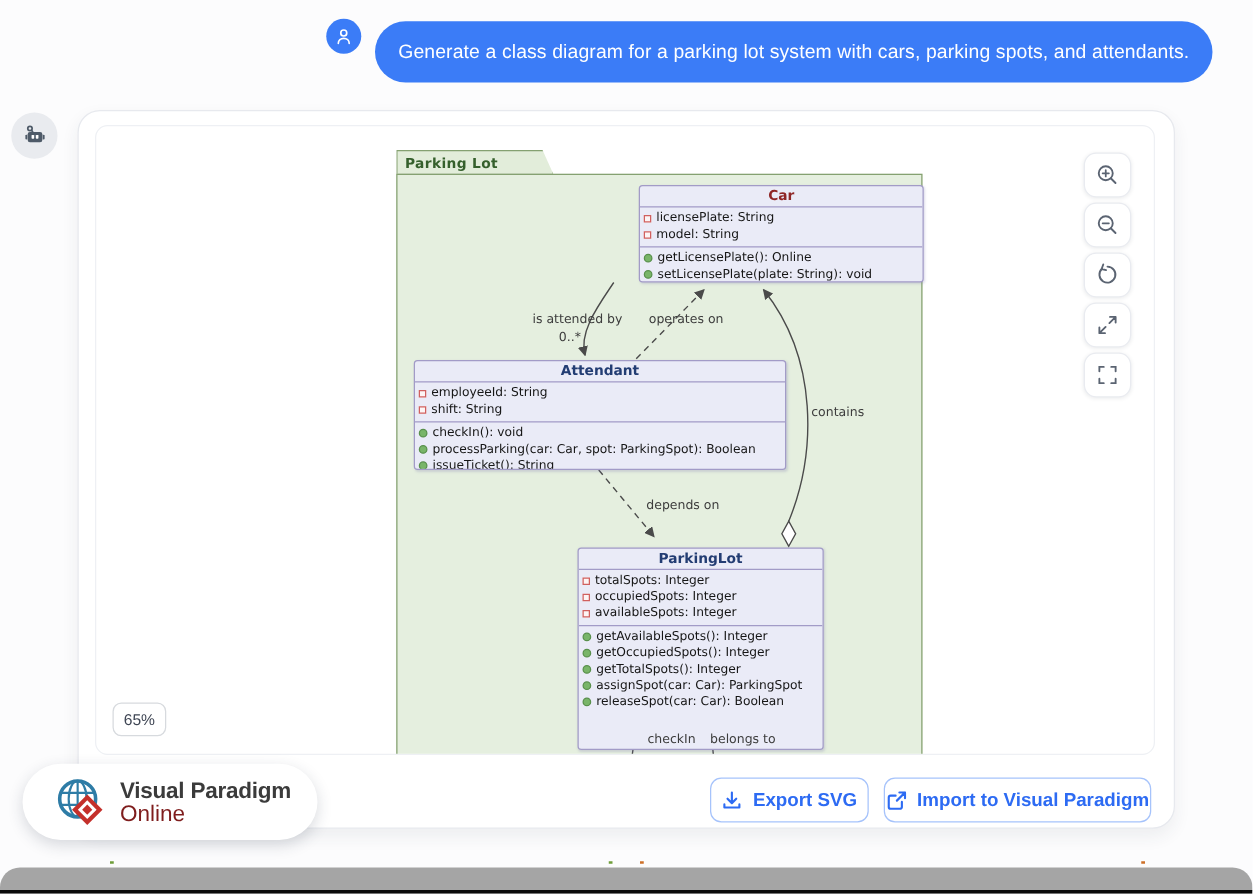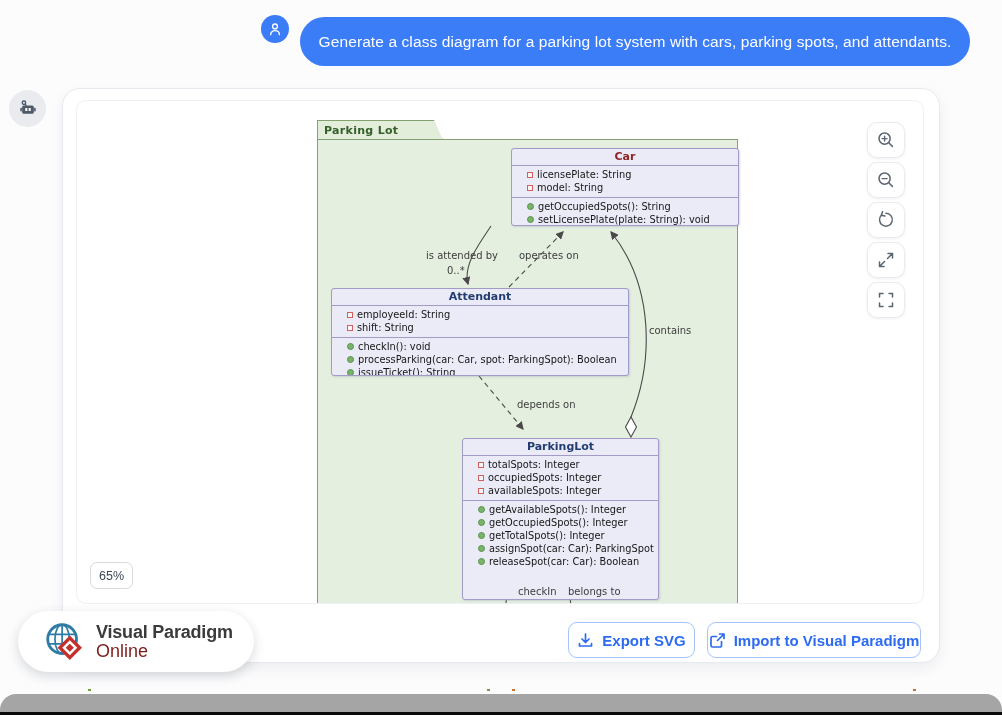--- a/index.html
+++ b/index.html
@@ -63,21 +63,21 @@
   .uml-title {
     height: 17px; line-height: 16px; text-align: center;
     font-size: 11px; font-weight: bold; color: #233d73;
     border-bottom: 1px solid #a29bc7;
   }
   .uml-title.maroon { color: #8f2626; }
   .uml-compart { padding: 2px 0 3px 0; }
   .uml-compart.attrs { border-bottom: 1px solid #a29bc7; }
   .member {
     display: flex; align-items: center; gap: 4px;
-    padding: 0 4px 0 15px; line-height: 13px; font-size: 9.8px;
+    padding: 0 4px 0 3px; line-height: 13px; font-size: 9.8px;
     white-space: nowrap;
   }
   .attr-icon {
     width: 6px; height: 6px; flex: 0 0 6px;
     border: 1.4px solid #d0605f; background: #fdf4f4; display: inline-block;
   }
   .method-icon {
     width: 7px; height: 7px; flex: 0 0 7px; border-radius: 50%;
     background: #79b569; border: 1px solid #59904c; display: inline-block;
   }
@@ -191,21 +191,21 @@
           <span>licensePlate: String</span>
         </div>
       <div class="member">
           <span class="attr-icon"></span>
           <span>model: String</span>
         </div>
     </div>
     <div class="uml-compart">
       <div class="member">
           <span class="method-icon"></span>
-          <span>getOccupiedSpots(): String</span>
+          <span>getLicensePlate(): Online</span>
         </div>
       <div class="member">
           <span class="method-icon"></span>
           <span>setLicensePlate(plate: String): void</span>
         </div>
     </div>
   </div>
 
   <div class="uml-class" style="left:254px;top:187px;width:298px;height:88px;">
     <div class="uml-title">Attendant</div>

